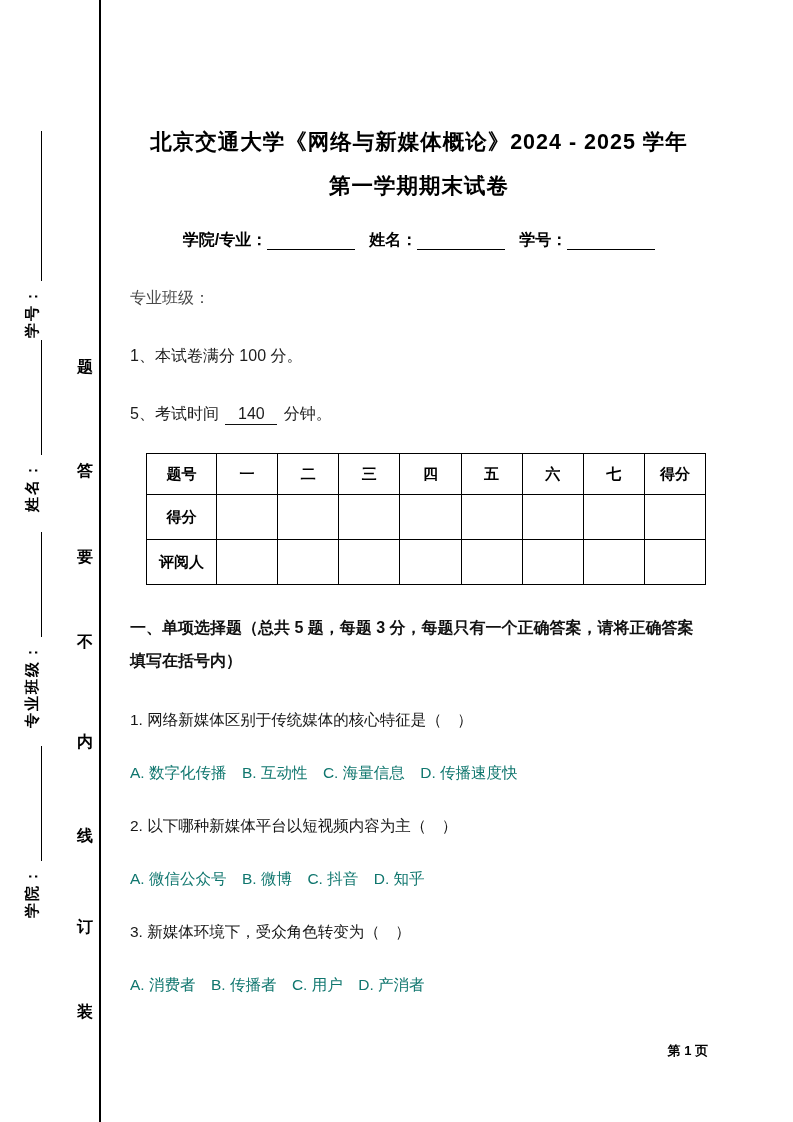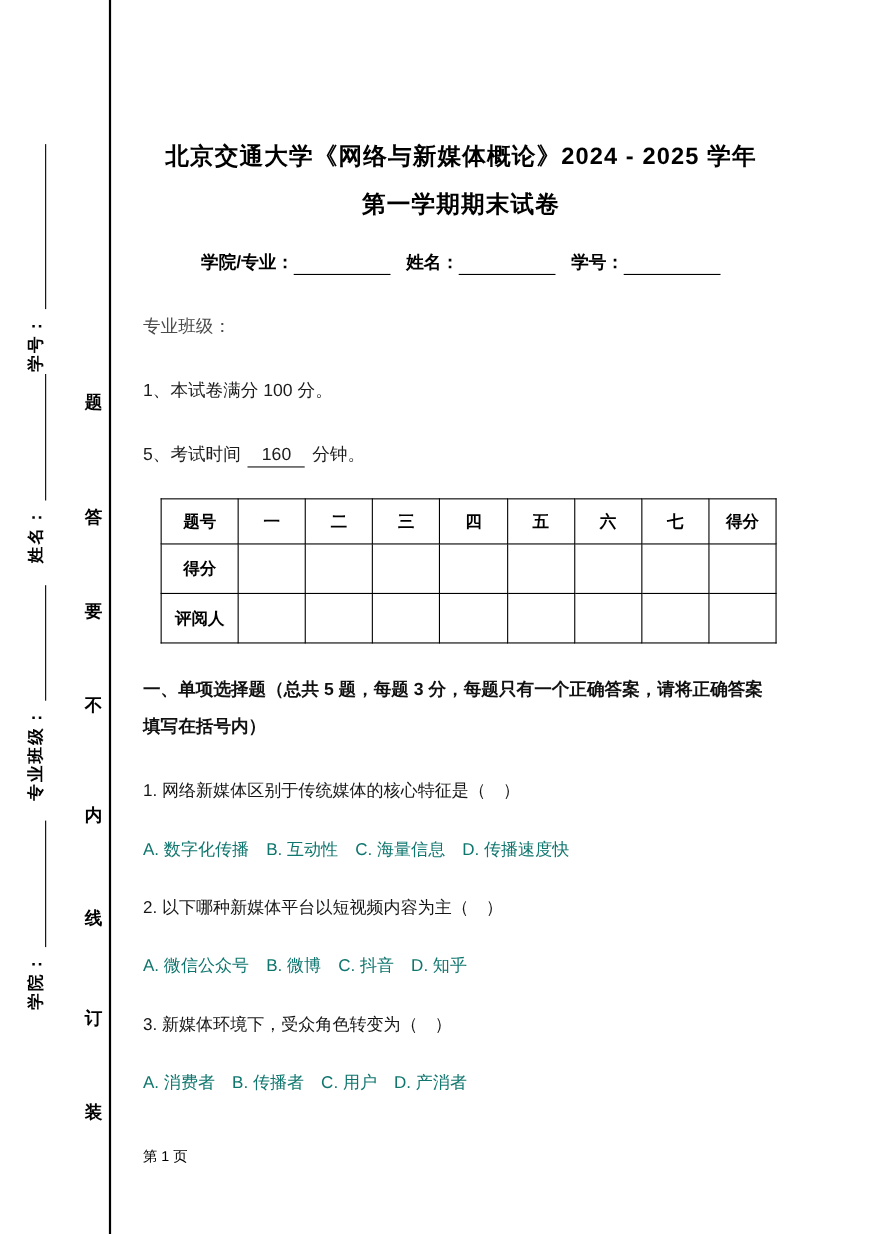--- a/index.html
+++ b/index.html
@@ -35,22 +35,22 @@
   table.score{margin-top:28px;margin-left:16px;border-collapse:collapse;width:560px;table-layout:fixed;}
   table.score td{border:1.6px solid #000;text-align:center;font-size:15px;font-weight:bold;padding:0;}
   col.c0{width:70px;}
   tr.r-head td{height:40px;text-align:center;}
   tr.r-body td{height:44px;}
 
   .sec-heading{margin-top:26px;font-size:16px;font-weight:600;line-height:33px;color:#111;}
   .q-text{margin-top:32px;font-size:15.5px;line-height:21px;color:#161616;}
   .q-opts{margin-top:32px;font-size:15.5px;line-height:21px;color:#0f766e;}
 
-  .footer{position:absolute;left:130px;top:1042px;width:578px;text-align:left;
-          font-size:13px;font-weight:normal;}
+  .footer{position:absolute;left:130px;top:1042px;width:578px;text-align:right;
+          font-size:13px;font-weight:bold;}
 </style>
 </head>
 <body>
 
 <div class="page">
 
   <div class="divider"></div>
 
   <div class="v-field" style="top:338px">
     <span class="v-label">学号：</span>
@@ -97,21 +97,21 @@
         <span class="form-blank"></span>
       </span>
     </div>
 
     <div class="notice-heading">专业班级：</div>
 
     <div class="note-item">1、本试卷满分 100 分。</div>
 
     <div class="note-item">
       <span>5、考试时间</span>
-      <span class="inline-blank">160</span>
+      <span class="inline-blank">140</span>
       <span>分钟。</span>
     </div>
 
     <table class="score">
       <colgroup>
           <col class="c0">
           <col>
           <col>
           <col>
           <col>

